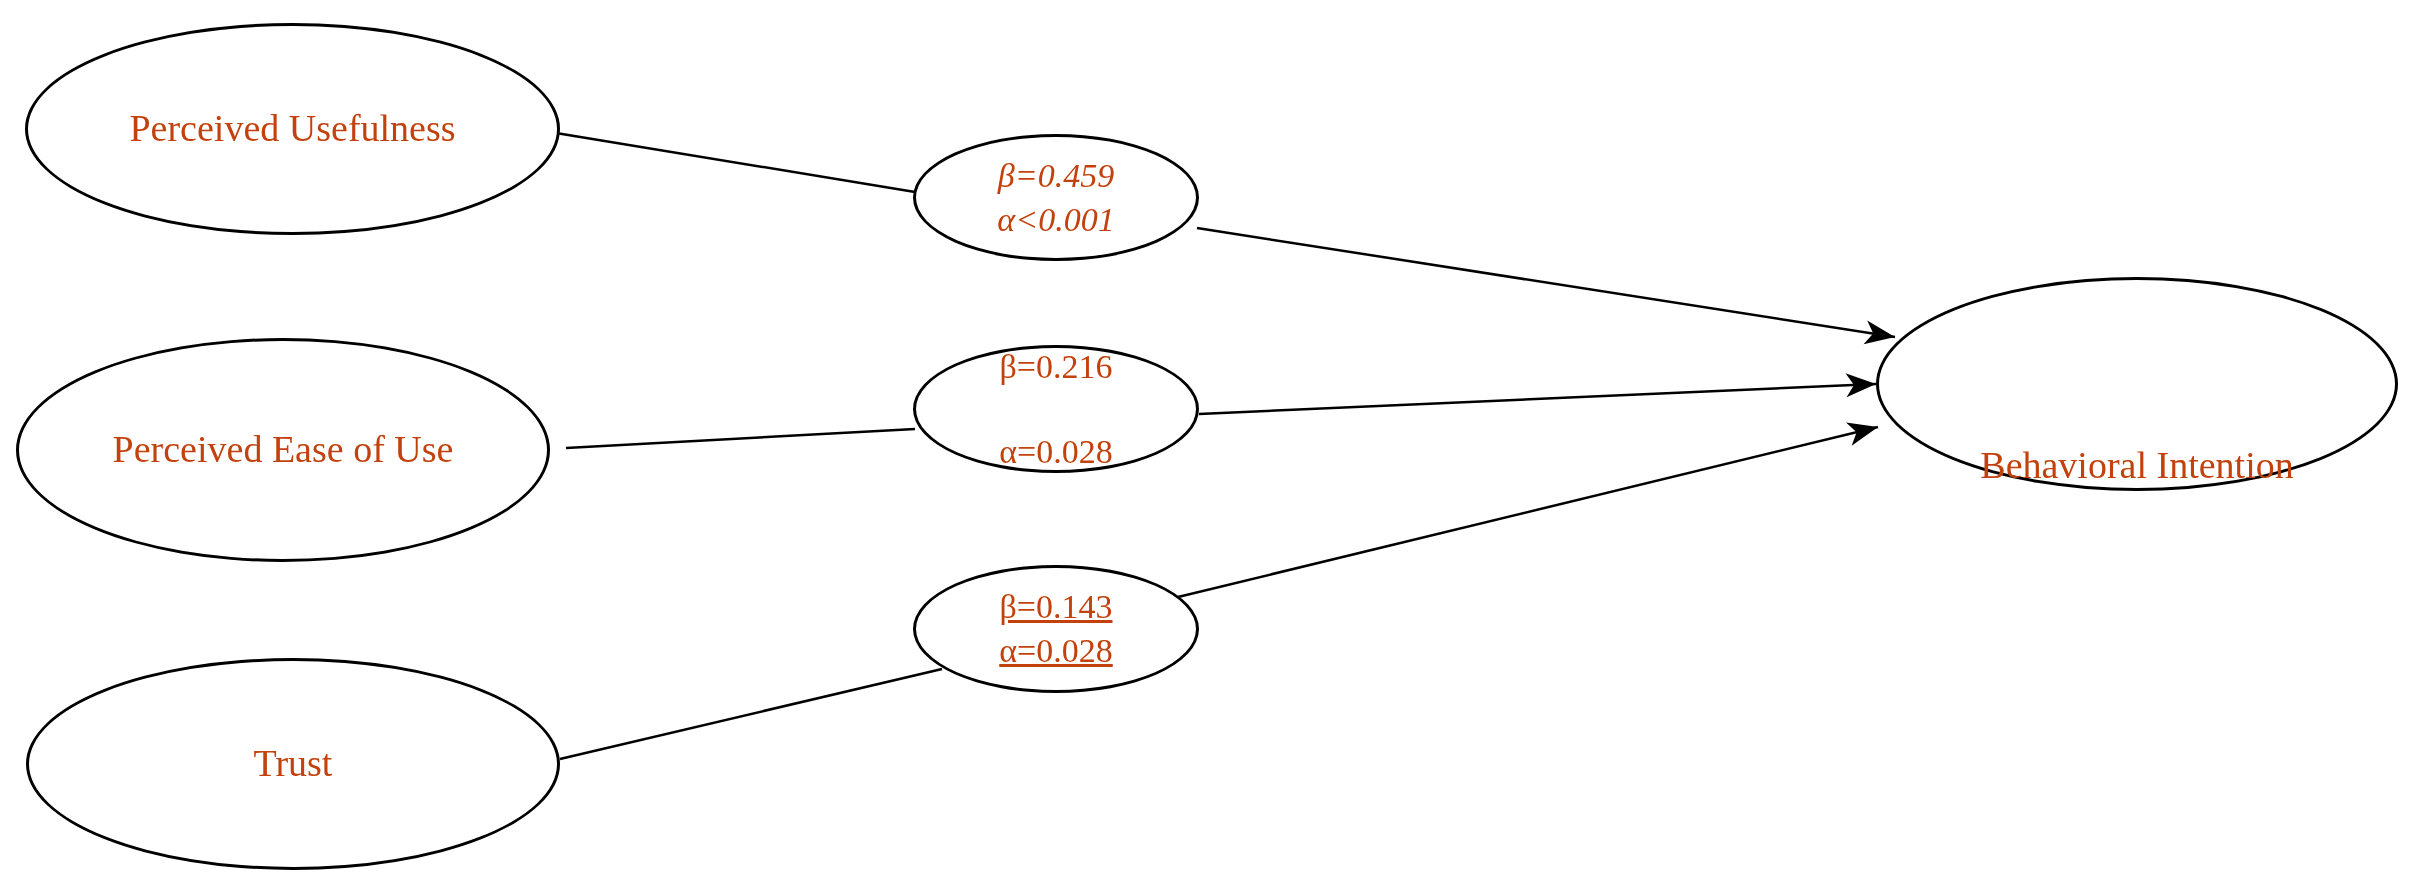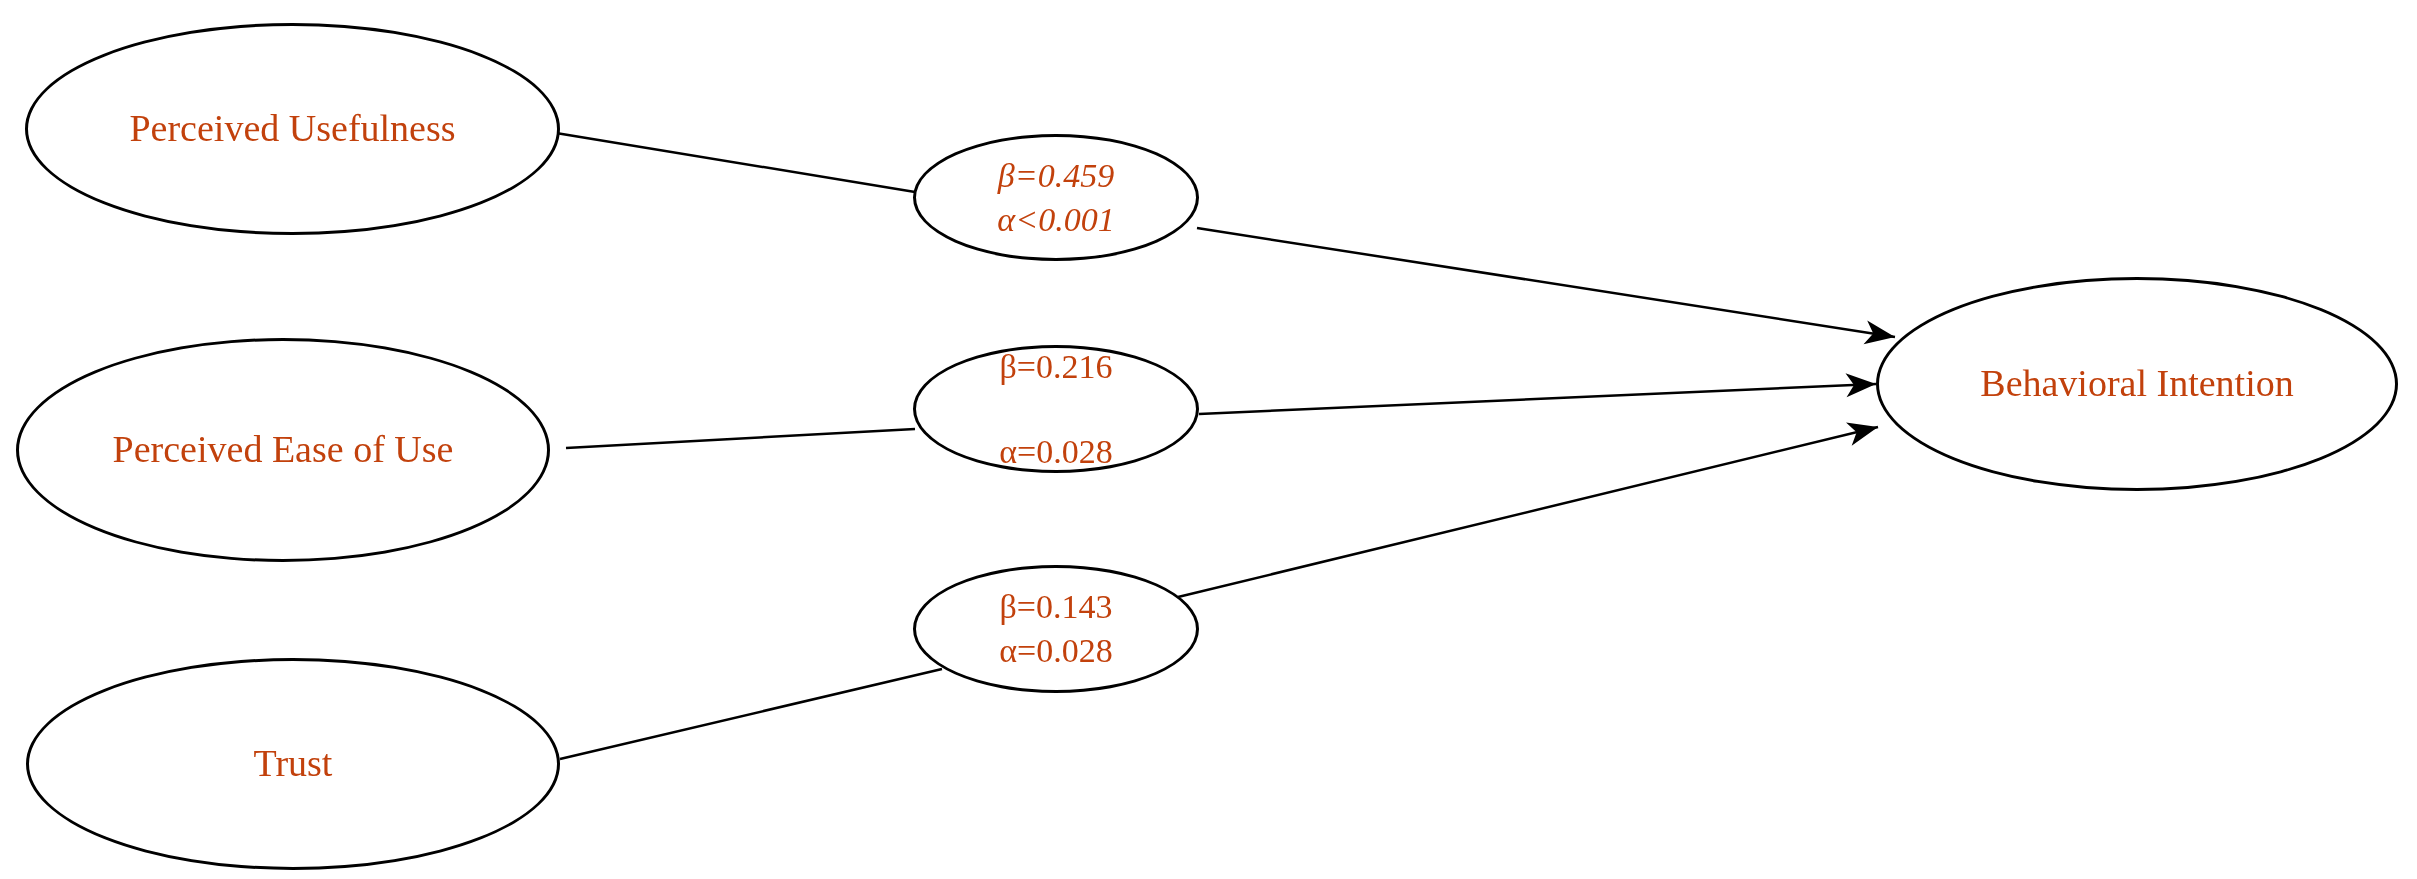--- a/index.html
+++ b/index.html
@@ -42,25 +42,25 @@
   }
   .coef-line {
     font-size: 34px;
     line-height: 44px;
     white-space: nowrap;
   }
   
   #node-pu    { left:  25px; top:  23px; width: 535px; height: 212px; }
   #node-peou  { left:  16px; top: 338px; width: 534px; height: 224px; }
   #node-trust { left:  26px; top: 658px; width: 534px; height: 212px; justify-content: center; }
-  #node-bi    { left: 1876px; top: 277px; width: 522px; height: 214px; }
+  #node-bi    { left: 1876px; top: 277px; width: 522px; height: 214px; justify-content: flex-end; }
   
   #coef-pu    { left: 913px; top: 134px; width: 286px; height: 127px; font-style: italic; }
   #coef-peou  { left: 913px; top: 345px; width: 286px; height: 128px; gap: 41px; }
-  #coef-trust { left: 913px; top: 565px; width: 286px; height: 128px; }
+  #coef-trust { left: 913px; top: 565px; width: 286px; height: 128px; text-decoration: underline; }
 </style>
 </head>
 <body>
 
 <div id="canvas">
 
   <svg id="edges" viewBox="0 0 2417 879" xmlns="http://www.w3.org/2000/svg">
     <defs>
       <marker id="arrowhead" markerUnits="userSpaceOnUse" markerWidth="34" markerHeight="26" refX="31" refY="13" orient="auto">
         <path d="M1,1 L31,13 L1,25 L9,13 Z" fill="#000000"></path>

